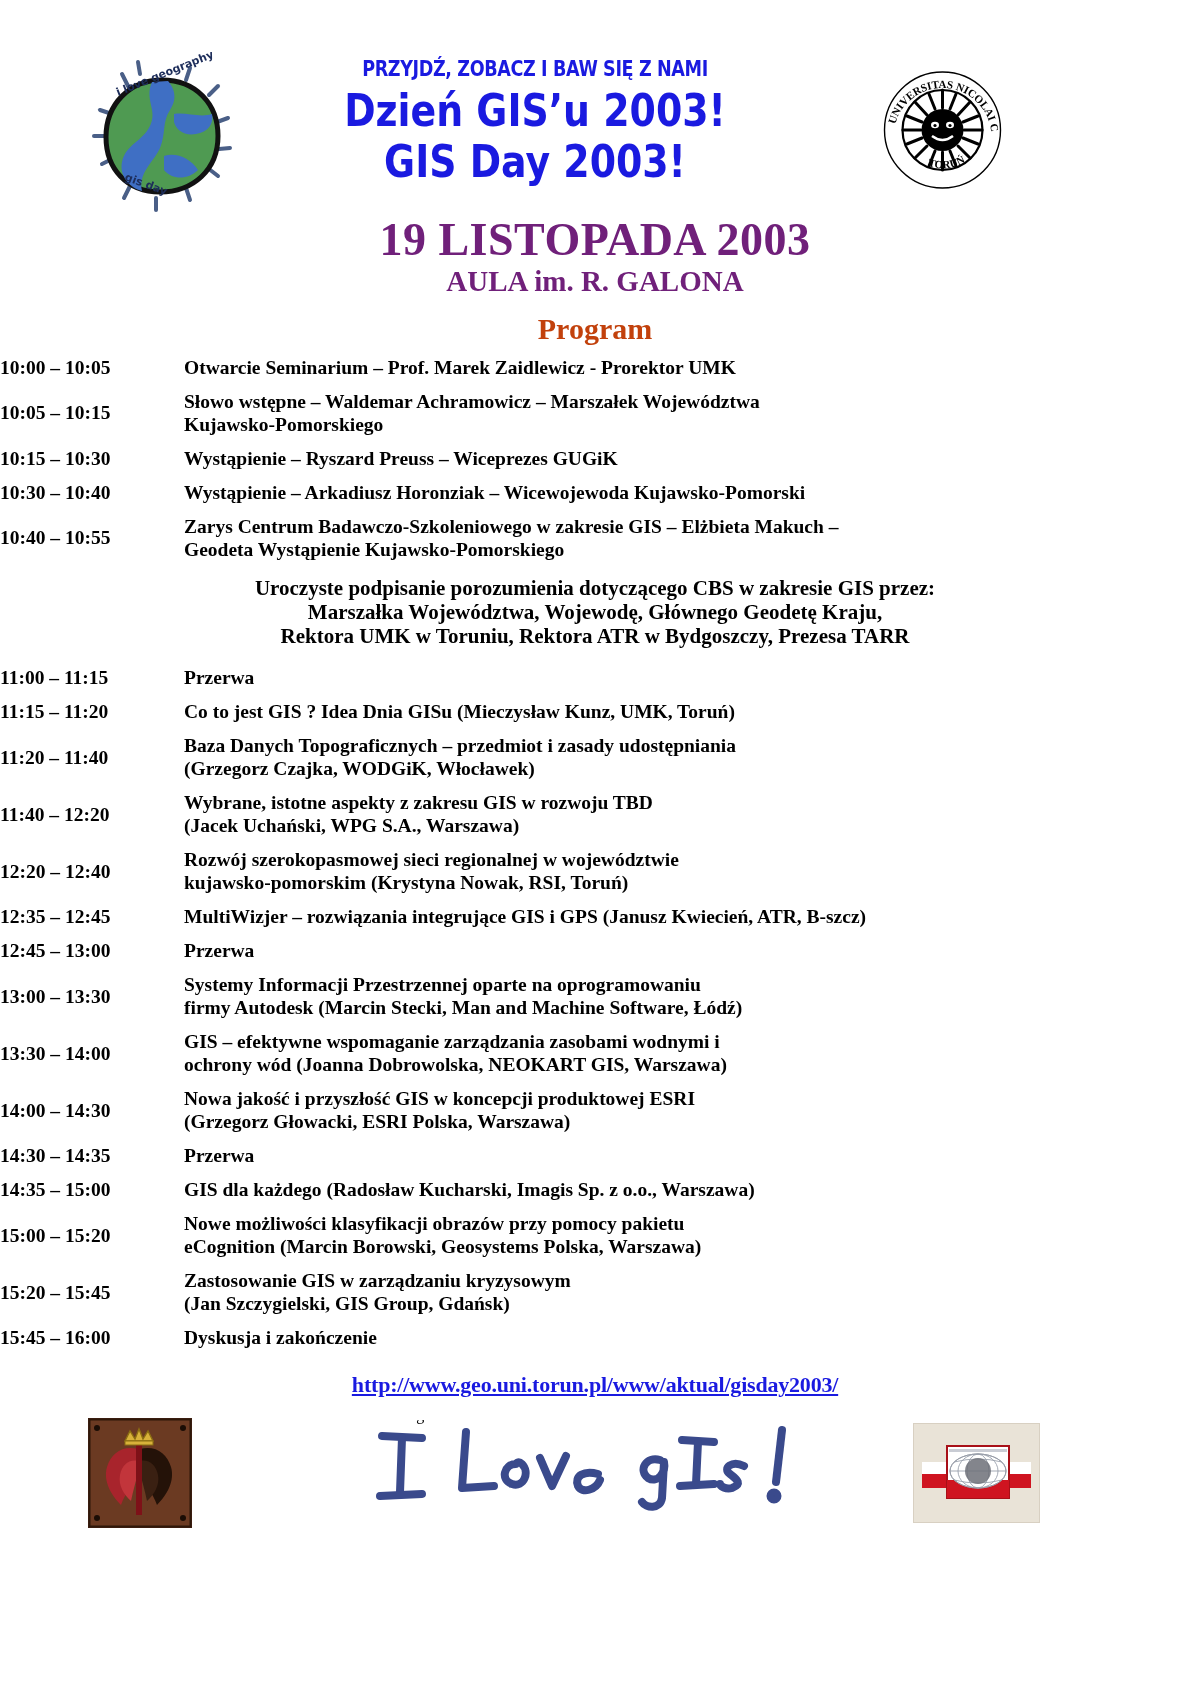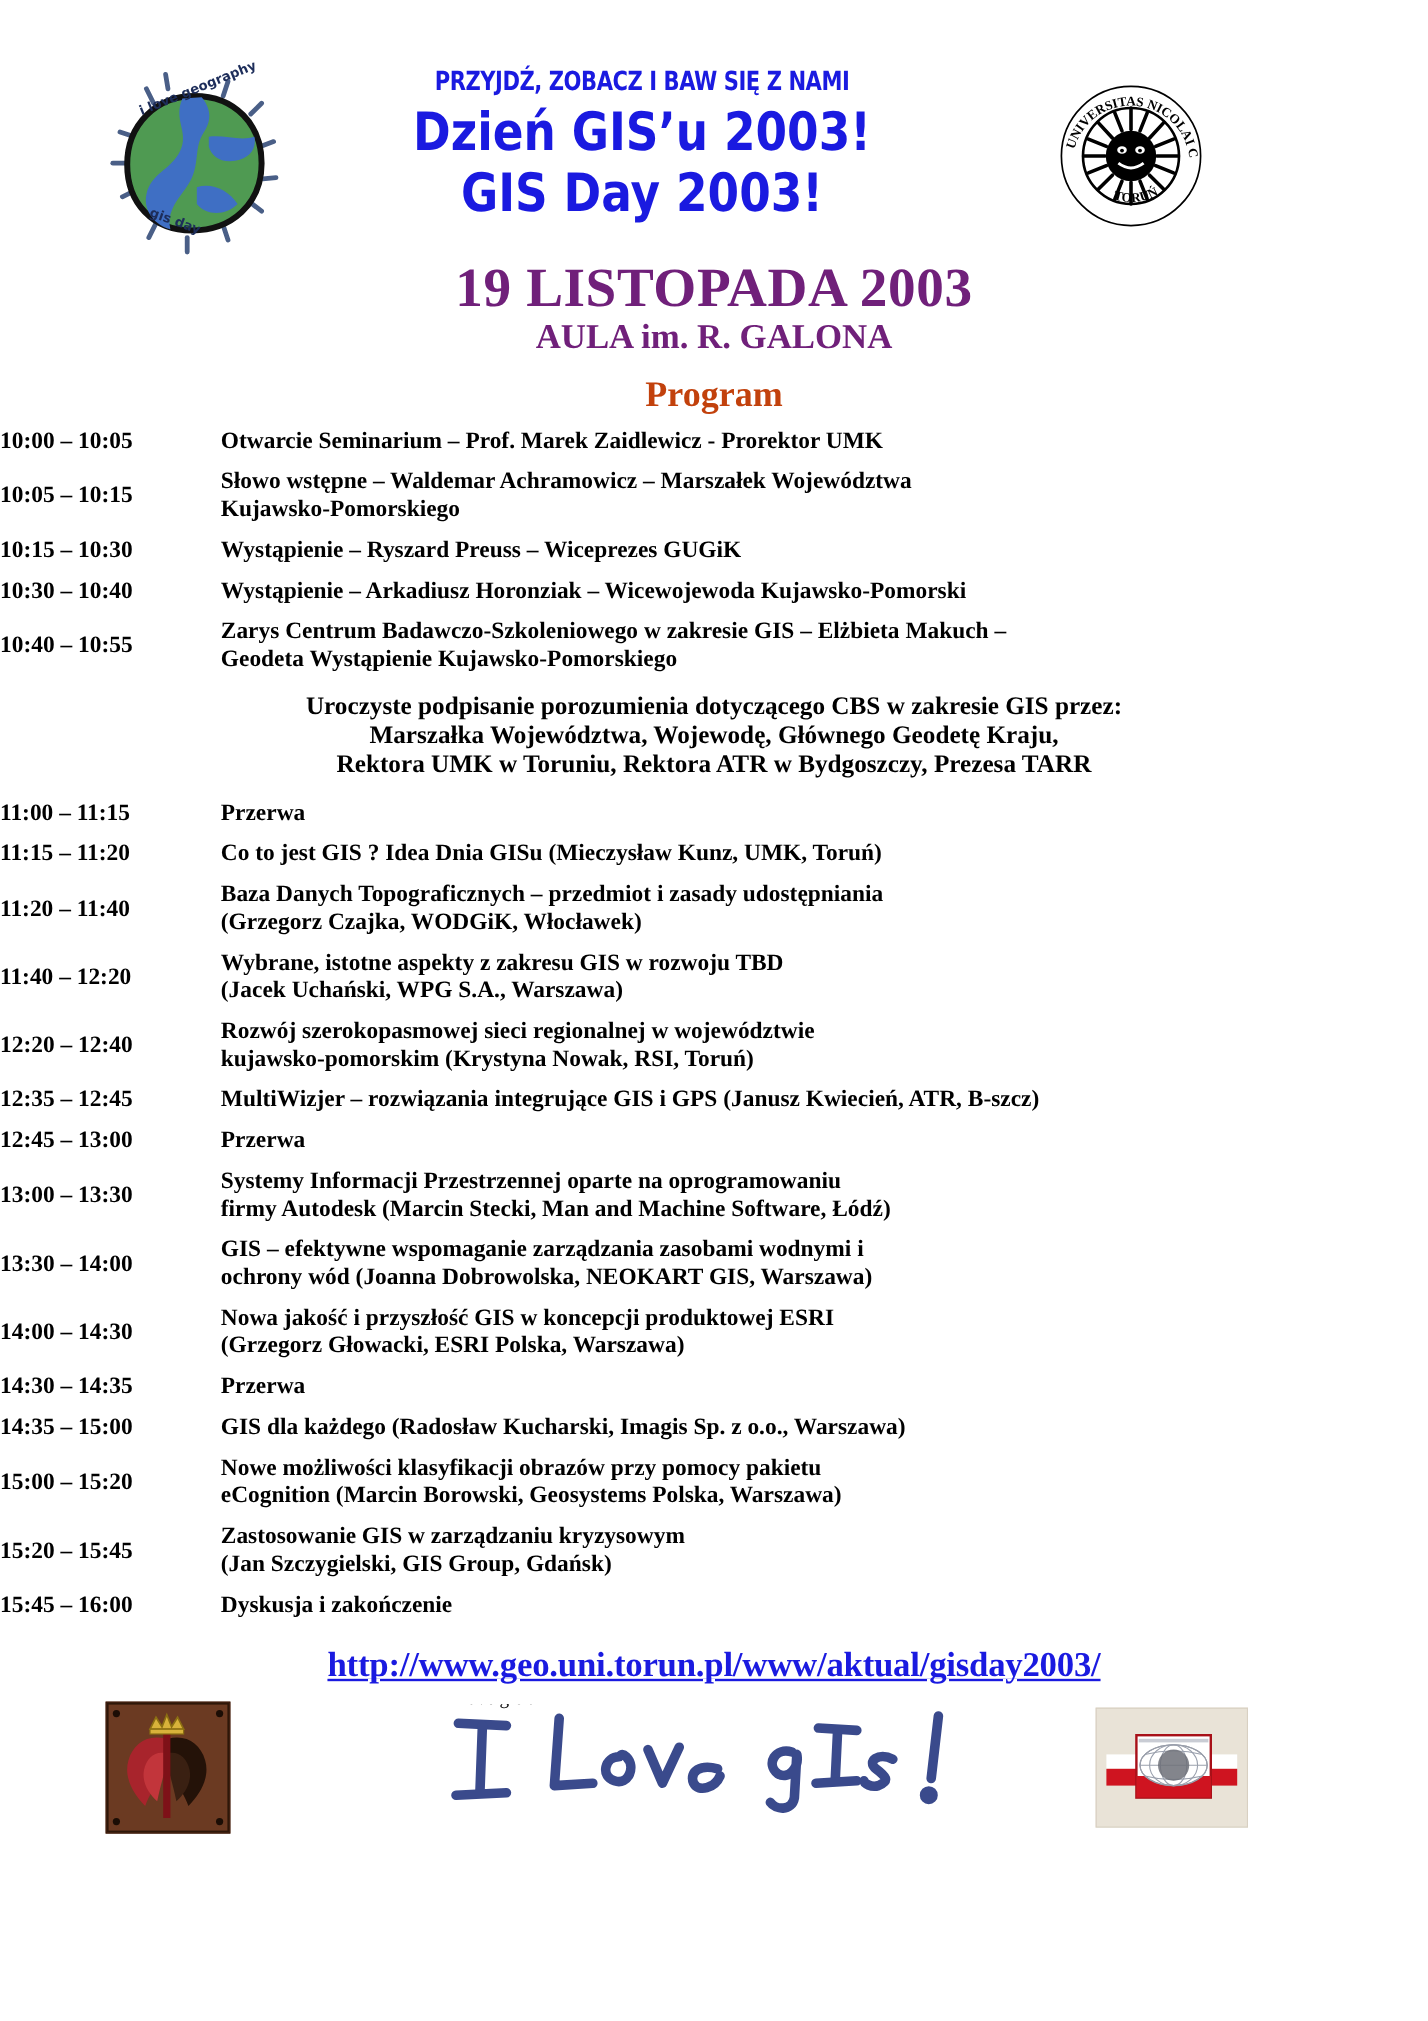--- a/index.html
+++ b/index.html
@@ -134,21 +134,21 @@
     margin-top: 10px;
   }
   #url-link {
     position: absolute;
     left: 0;
     top: 12px;
     width: 1190px;
     text-align: center;
     font-family: "Liberation Serif", serif;
     font-weight: bold;
-    font-size: 29px;
+    font-size: 22px;
     color: #1a1ae0;
     text-decoration: underline;
     letter-spacing: -0.2px;
   }
   #emblem-eagle {
     position: absolute;
     left: 88px;
     top: 58px;
     width: 102px;
     height: 108px;

